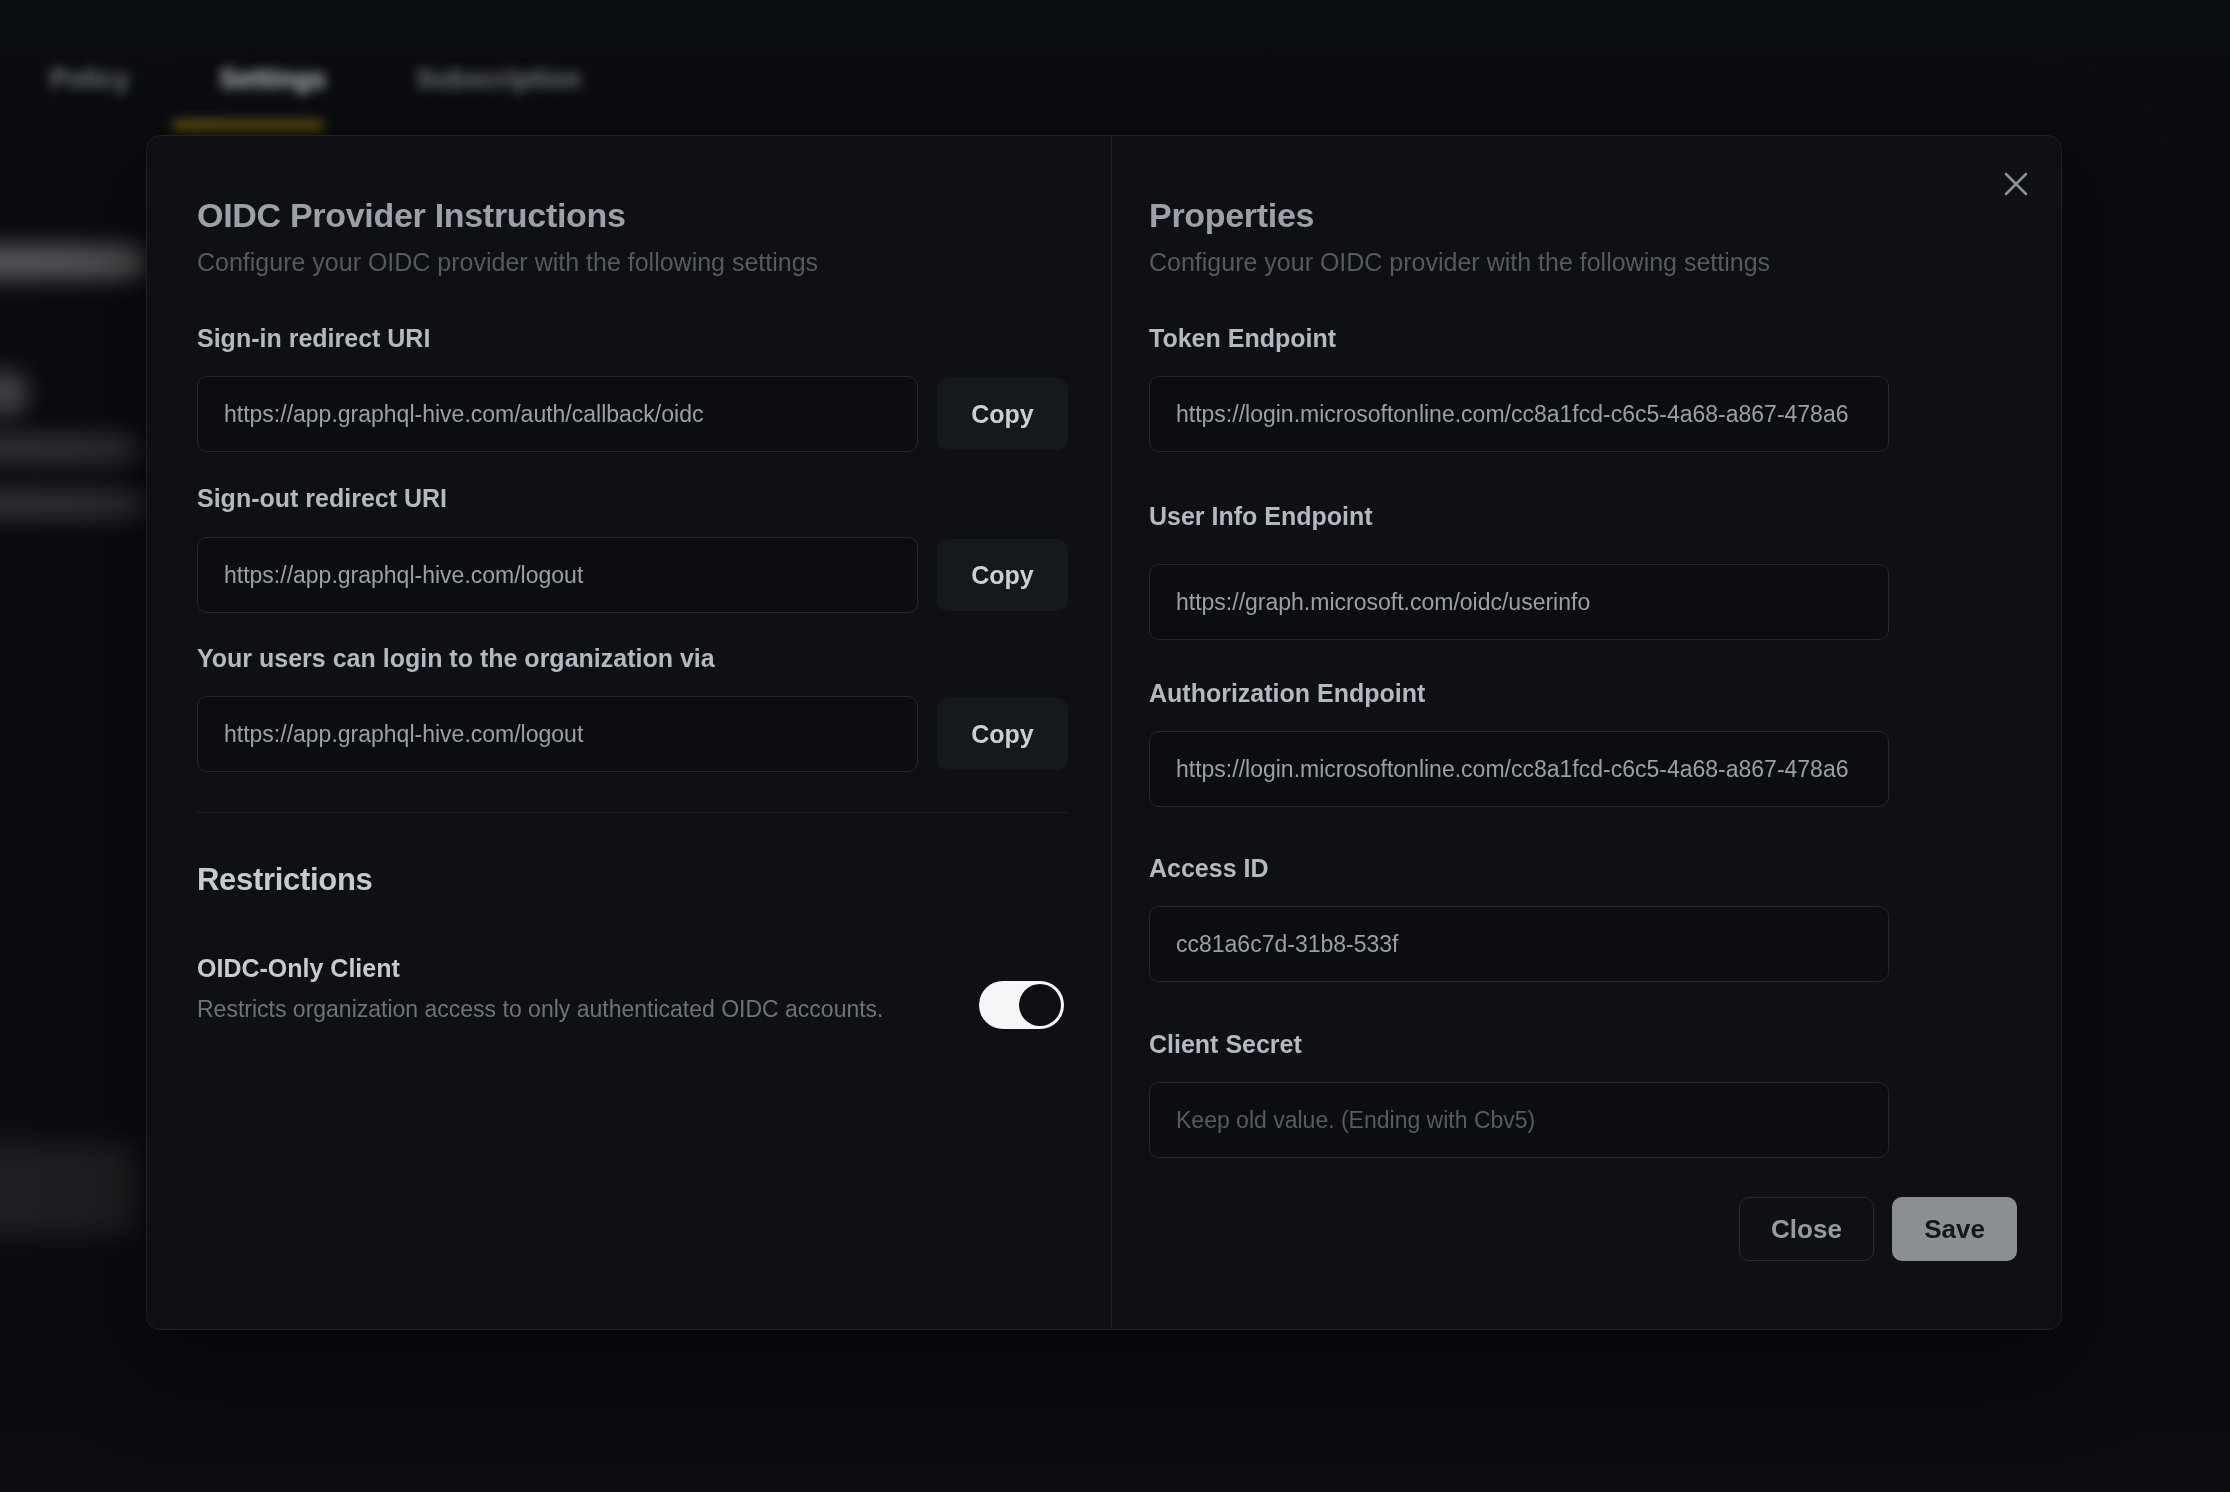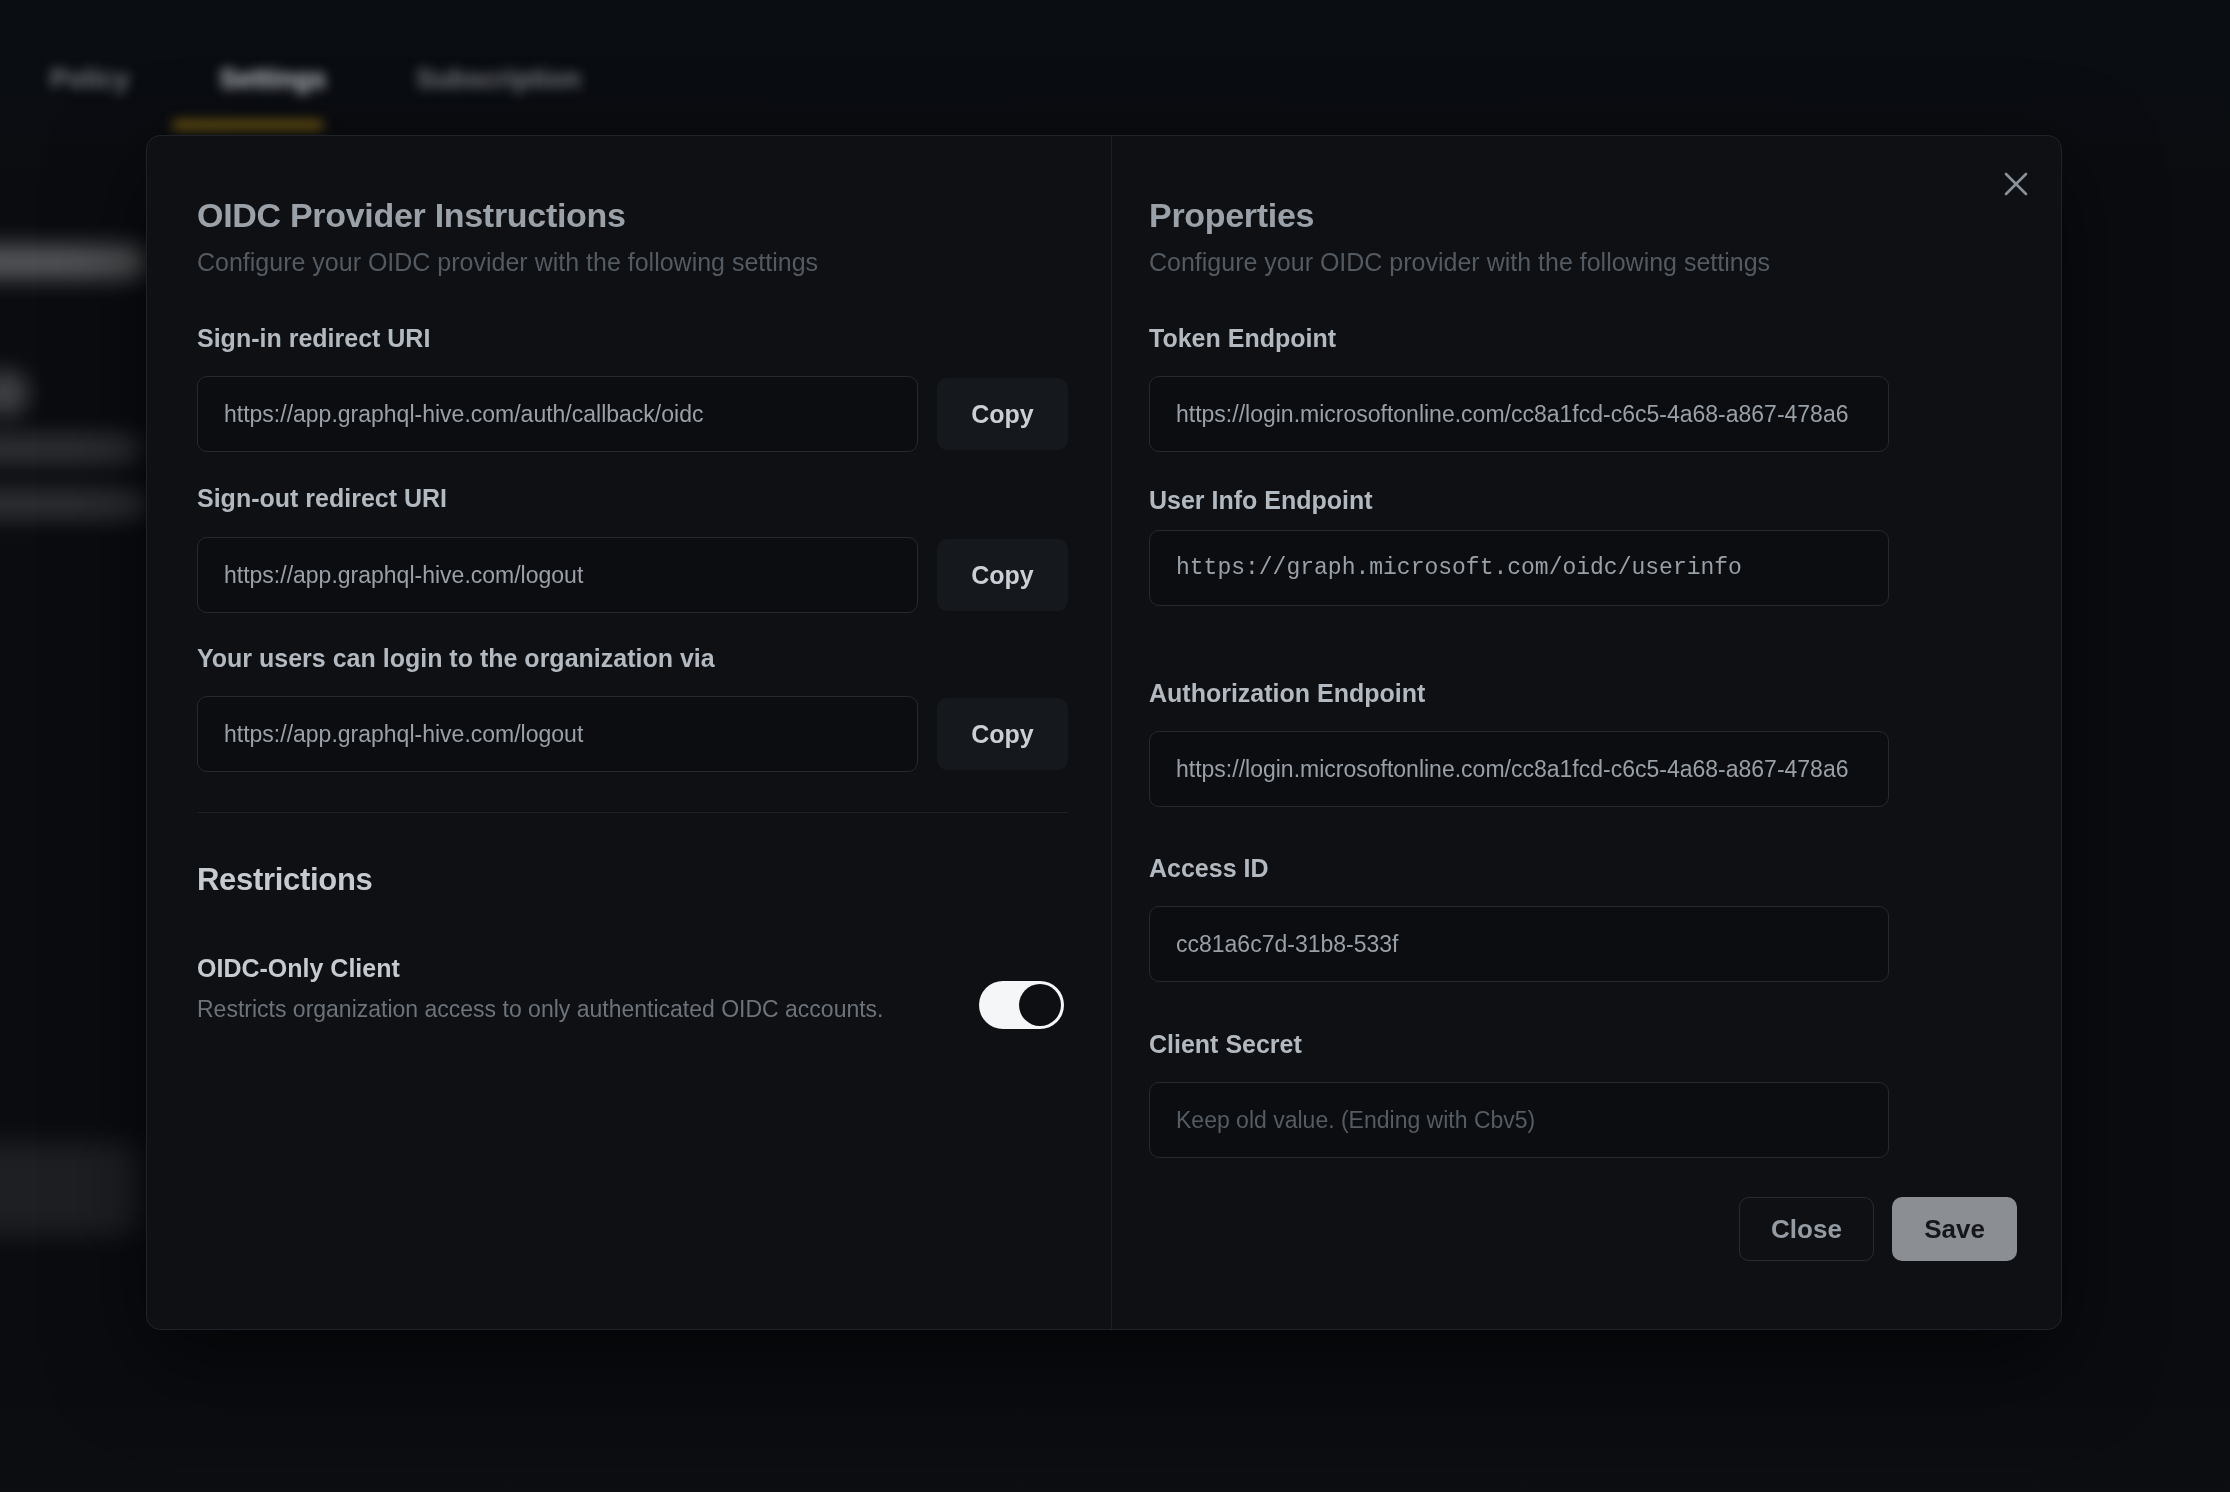--- a/index.html
+++ b/index.html
@@ -128,22 +128,22 @@
     <button class="toggle">
       <span class="toggle-thumb"></span>
     </button>
 
     <div class="col-title" style="left:1002px; top:60px;">Properties</div>
     <div class="col-subtitle" style="left:1002px; top:112px;">Configure your OIDC provider with the following settings</div>
 
     <div class="field-label" style="left:1002px; top:188px;">Token Endpoint</div>
     <input class="text-input r-input" style="top: 240px;" value="https://login.microsoftonline.com/cc8a1fcd-c6c5-4a68-a867-478a6">
 
-    <div class="field-label" style="left:1002px; top:350px;">User Info Endpoint</div>
-    <input class="text-input r-input" style="top: 394px; font-family: Liberation Mono, monospace;" value="https://graph.microsoft.com/oidc/userinfo">
+    <div class="field-label" style="left:1002px; top:366px;">User Info Endpoint</div>
+    <input class="text-input r-input" style="top: 428px;" value="https://graph.microsoft.com/oidc/userinfo">
 
     <div class="field-label" style="left:1002px; top:543px;">Authorization Endpoint</div>
     <input class="text-input r-input" style="top: 595px;" value="https://login.microsoftonline.com/cc8a1fcd-c6c5-4a68-a867-478a6">
 
     <div class="field-label" style="left:1002px; top:718px;">Access ID</div>
     <input class="text-input r-input" style="top: 770px;" value="cc81a6c7d-31b8-533f">
 
     <div class="field-label" style="left:1002px; top:894px;">Client Secret</div>
     <input class="text-input r-input" style="top: 946px;" placeholder="Keep old value. (Ending with Cbv5)">
 

